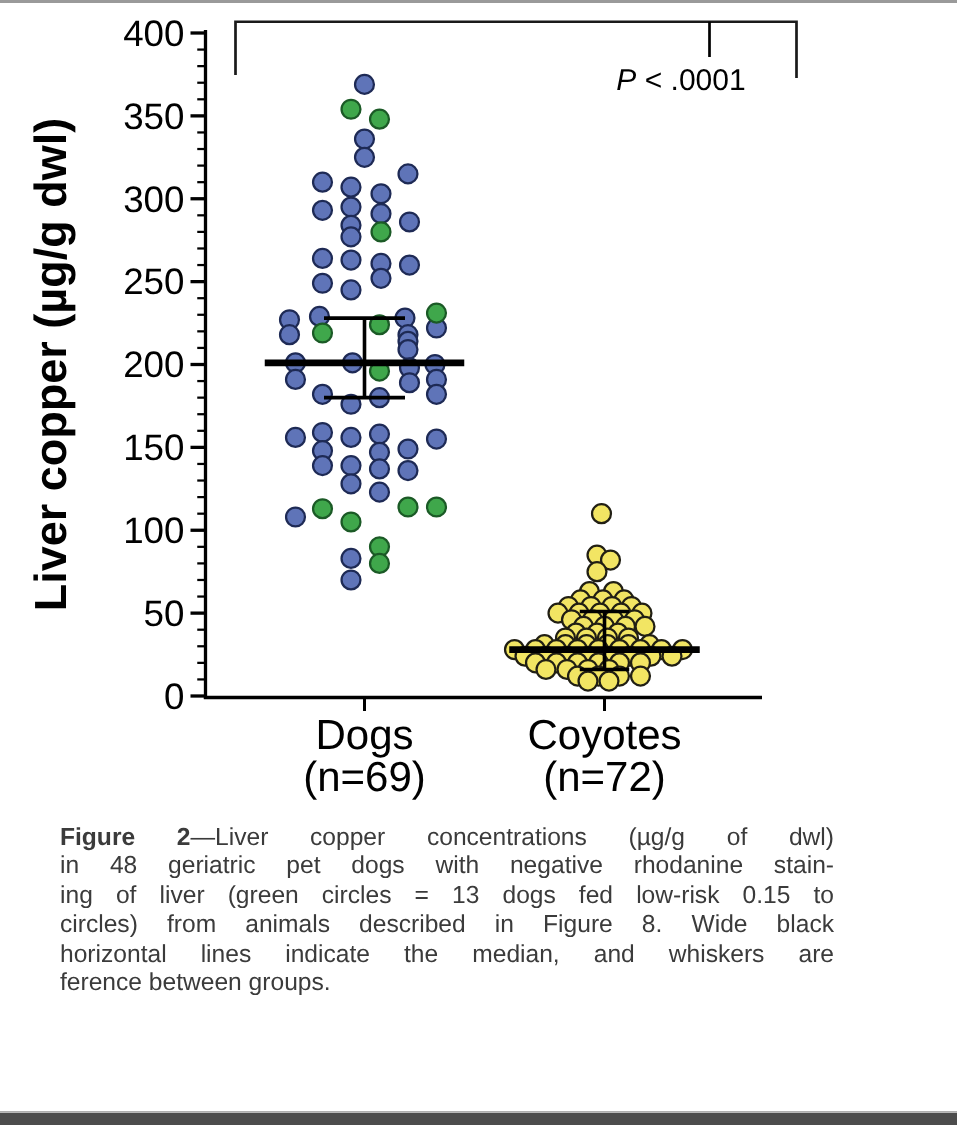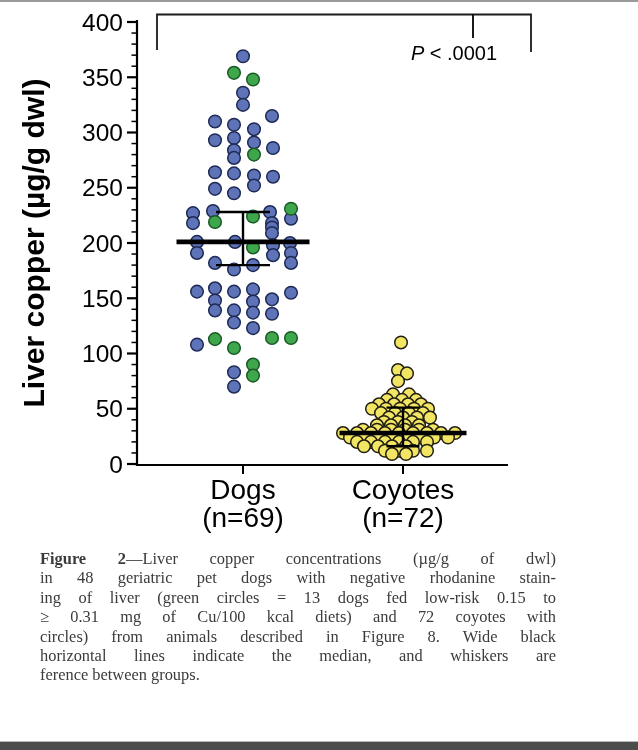--- a/index.html
+++ b/index.html
@@ -7,21 +7,21 @@
     width:638px;height:750px;position:relative;background:#ffffff;
     font-family:"Liberation Sans",sans-serif;overflow:hidden;
   }
   #top-divider{position:absolute;top:0;left:0;width:638px;height:2px;background:#9a9a9a;}
   #bottom-divider{position:absolute;left:0;top:741px;width:638px;height:9px;background:#4c4c4c;border-top:1px solid #b8b8b8;box-sizing:border-box;}
   #chart{position:absolute;top:0;left:0;}
   #caption{
     position:absolute;left:40px;top:549px;width:516px;
     font-size:16.4px;line-height:19.4px;color:#3b3b3b;
   }
-  #caption .cap-line{text-align:justify;text-align-last:justify;font-family:Liberation Serif, serif;}
+  #caption .cap-line{text-align:justify;text-align-last:justify;}
   #caption .cap-line.last{text-align:right;text-align-last:left;}
   #caption .seg-b{font-weight:bold;}
   #caption .seg-i{font-style:italic;}
 </style>
 </head>
 <body>
 
 <div id="top-divider"></div>
 
 <svg id="chart" width="638" height="540" viewBox="0 0 638 540">
@@ -235,19 +235,18 @@
     <line x1="403" y1="407.645" x2="403" y2="446.32" stroke="#000" stroke-width="2.4"></line>
     <line x1="386.5" y1="407.645" x2="419.5" y2="407.645" stroke="#000" stroke-width="2.4"></line>
     <line x1="386.5" y1="446.32" x2="419.5" y2="446.32" stroke="#000" stroke-width="2.4"></line>
     <line x1="339.5" y1="433.06" x2="466.5" y2="433.06" stroke="#000" stroke-width="4.6"></line>
   </svg>
 
 <div id="caption">
     <div class="cap-line"><span class="seg-b">Figure 2</span><span class="seg-n">—Liver copper concentrations (µg/g of dwl)</span></div>
     <div class="cap-line"><span class="seg-n">in 48 geriatric pet dogs with negative rhodanine stain-</span></div>
     <div class="cap-line"><span class="seg-n">ing of liver (green circles = 13 dogs fed low-risk 0.15 to</span></div>
-    <div class="cap-line"><span class="seg-n">≥ 0.31 mg of Cu/100 kcal diets) and 72 coyotes with</span></div>
     <div class="cap-line"><span class="seg-n">circles) from animals described in Figure 8. Wide black</span></div>
     <div class="cap-line"><span class="seg-n">horizontal lines indicate the median, and whiskers are</span></div>
     <div class="cap-line last"><span class="seg-n">ference between groups.</span></div>
   </div>
 
 <div id="bottom-divider"></div>
 
 </body></html>

